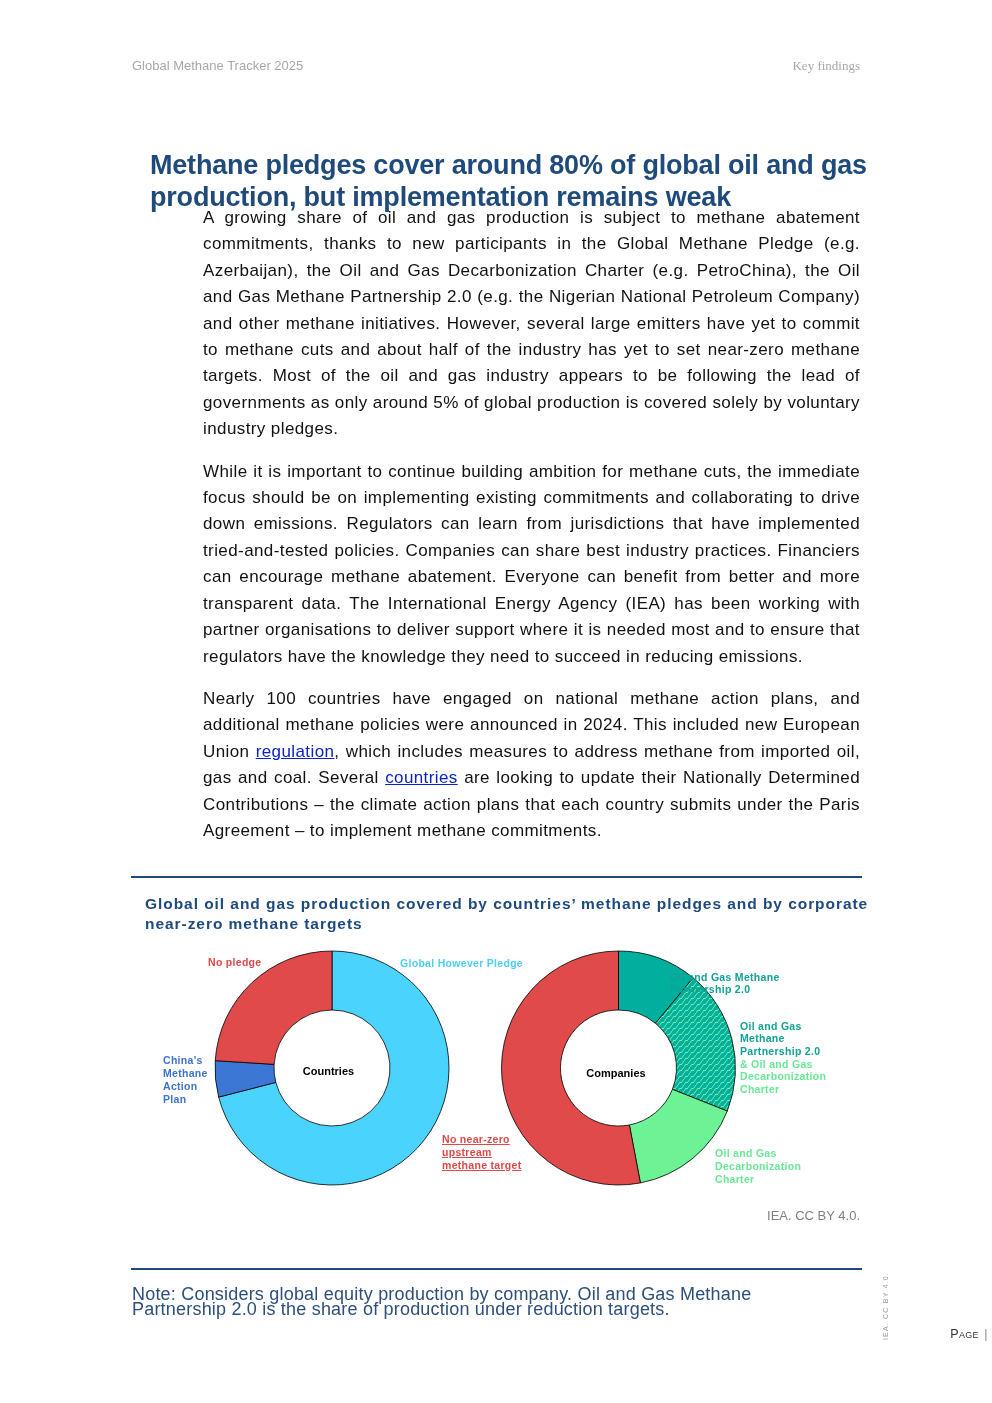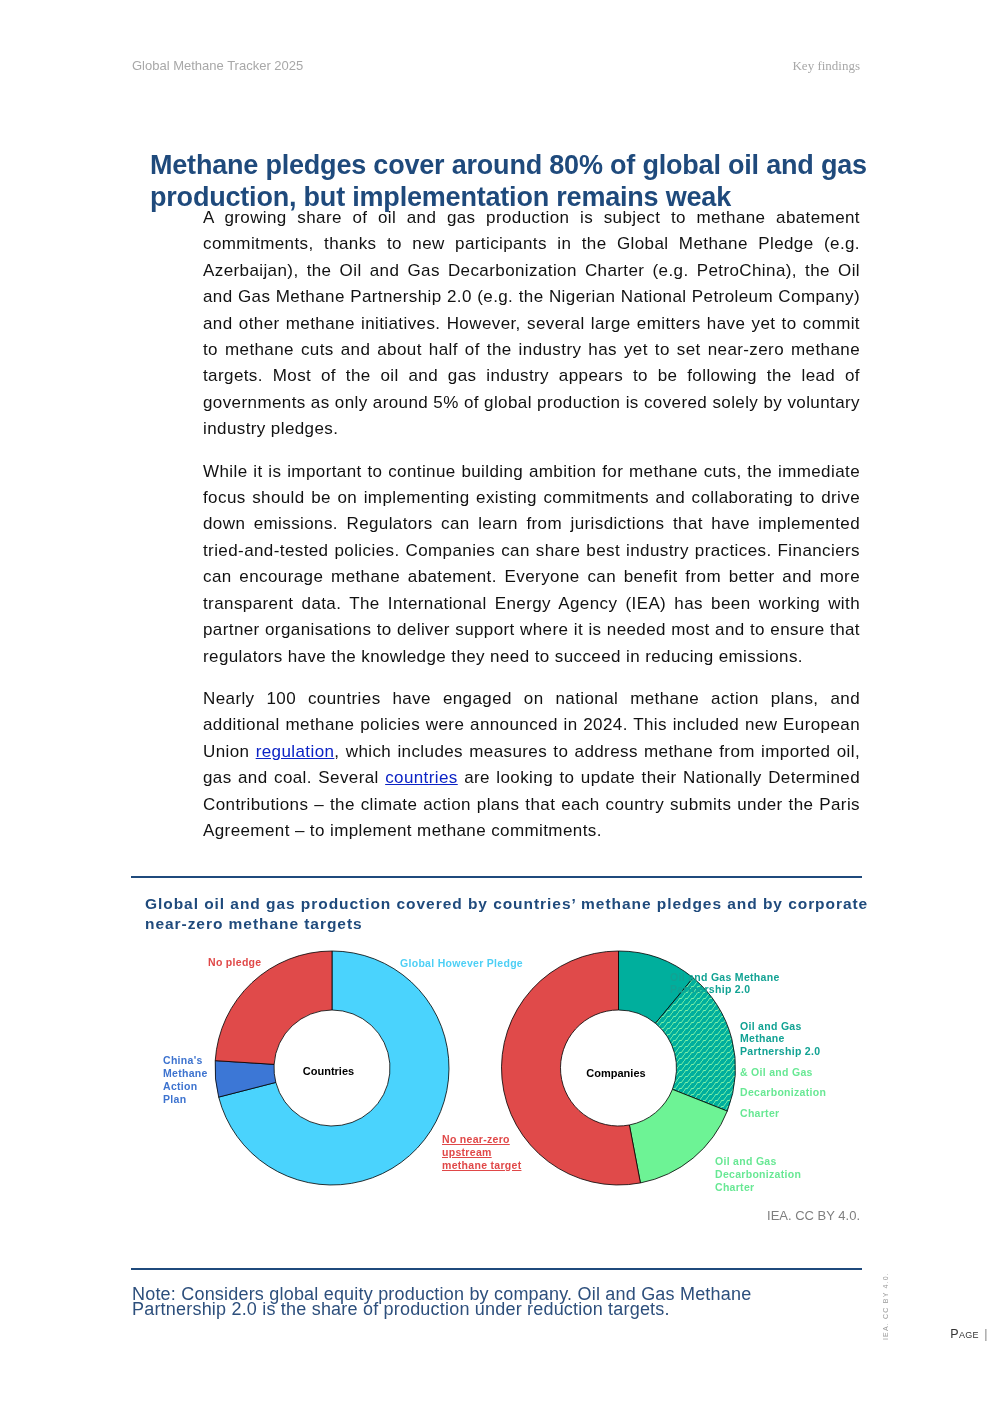--- a/index.html
+++ b/index.html
@@ -98,21 +98,21 @@
       font-weight: bold;
       line-height: 12.8px;
       letter-spacing: 0.3px;
       white-space: nowrap;
     }
     .lbl span { display: block; }
     .c-red { color: #e04848; }
     .c-lightblue { color: #4dcff5; }
     .c-blue { color: #3d73cf; }
     .c-teal { color: #11a293; }
-    .c-green { color: #68e894; margin-top: 8px; }
+    .c-green { color: #68e894; }
 
     .lbl-no-pledge { left: 192px; top: 956px; padding-left: 16px; }
     .lbl-gmp { left: 400px; top: 957px; }
     .lbl-china { left: 163px; top: 1053.5px; line-height: 13px; }
     .lbl-nozero { left: 442px; top: 1132.5px; line-height: 13px; text-decoration: underline; }
     .lbl-ogmp { left: 670px; top: 940px; line-height: 12.4px; margin-top: 31px; }
     .lbl-both { left: 740px; top: 1019.5px; line-height: 12.7px; }
     .lbl-ogdc { left: 715px; top: 1146.5px; line-height: 13px; }
 
     .source {

